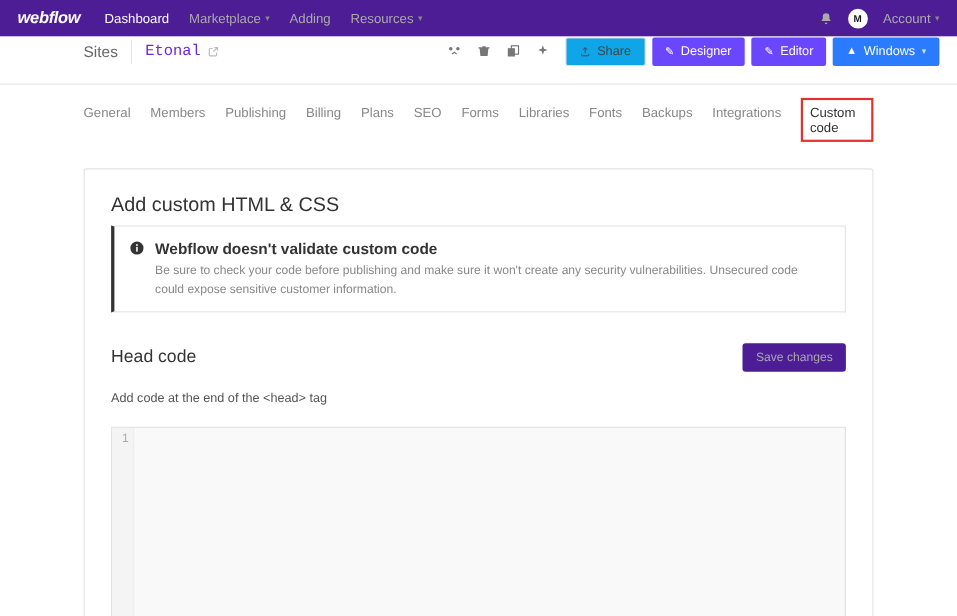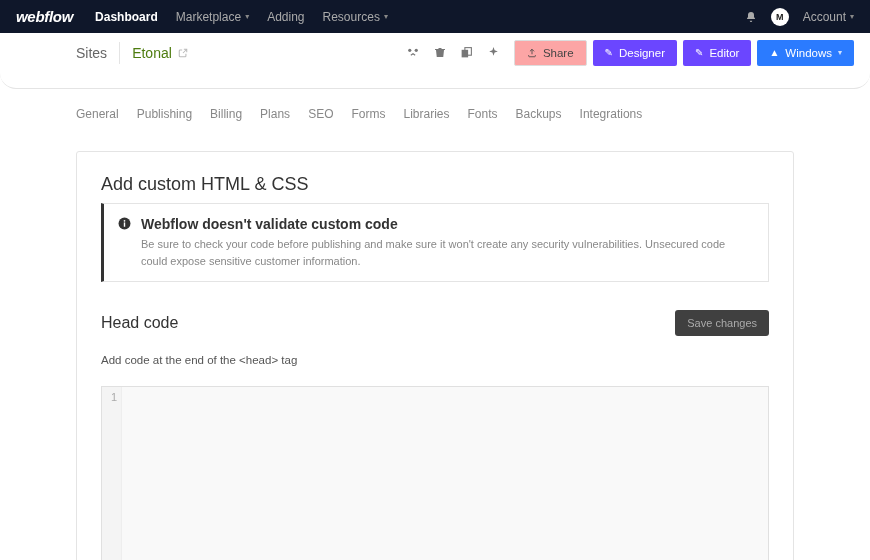--- a/index.html
+++ b/index.html
@@ -1,51 +1,51 @@
 <!DOCTYPE html>
 <html><head>
 <meta charset="utf-8">
 <style>
 * { margin: 0; padding: 0; box-sizing: border-box; font-family: -apple-system, BlinkMacSystemFont, "Segoe UI", Arial, sans-serif; }
 body { background: #fff; color: #333; font-size: 13px; }
-.topbar { background: #0f172a; height: 33px; display: flex; align-items: center; padding: 0 16px; color: #ccc; }
+.topbar { background: #4c1d95; height: 33px; display: flex; align-items: center; padding: 0 16px; color: #ccc; }
 .logo { color: #fff; font-weight: 700; font-style: italic; font-size: 15px; margin-right: 22px; letter-spacing: -0.3px; }
 .topnav { display: flex; align-items: center; gap: 18px; flex: 1; }
 .topnav-item { color: #aaa; font-size: 12px; cursor: pointer; display: flex; align-items: center; gap: 4px; }
-.topnav-item.active { color: #fff; font-weight: 700; }
+.topnav-item.active { color: #fff; font-weight: 400; }
 .top-right { display: flex; align-items: center; gap: 14px; }
 .avatar { width: 18px; height: 18px; border-radius: 50%; background: #fff; color: #1a1a1a; display: flex; align-items: center; justify-content: center; font-size: 9px; font-weight: 700; }
 .chev { font-size: 8px; color: #888; }
-.subbar { height: 56px; border-bottom: 1px solid #e4e4e4; display: flex; align-items: center; padding: 0 16px 16px 76px; border-radius: 16px; }
+.subbar { height: 44px; border-bottom: 1px solid #e4e4e4; display: flex; align-items: center; padding: 0 16px 16px 76px; }
 .bc-sites { color: #666; font-size: 14px; margin-right: 12px; }
 .bc-sep { width: 1px; height: 22px; background: #e4e4e4; margin-right: 12px; }
-.bc-site { color: #4d7c0f; font-size: 14px; margin-right: 6px; }
+.bc-site { color: #6d28d9; font-size: 14px; margin-right: 6px; font-family: Liberation Mono, monospace; }
 .ext-icon { color: #bbb; }
 .spacer { flex: 1; }
 .tool-icons { display: flex; gap: 14px; margin-right: 14px; color: #777; }
 .tool-icon { cursor: pointer; font-size: 13px; }
-.btn { height: 26px; display: inline-flex; align-items: center; gap: 6px; padding: 0 12px; font-size: 11.5px; border: 1px solid #ddd; background: #fca5a5; color: #444; cursor: pointer; border-radius: 2px; }
+.btn { height: 26px; display: inline-flex; align-items: center; gap: 6px; padding: 0 12px; font-size: 11.5px; border: 1px solid #ddd; background: #0ea5e9; color: #444; cursor: pointer; border-radius: 2px; }
 .btn.purple { background: #6b46ff; color: #fff; border: none; }
 .btn.blue { background: #2b7bff; color: #fff; border: none; }
 .btn + .btn { margin-left: 6px; }
 .btn-ic { font-size: 10px; }
 .content { padding: 12px 76px 30px; }
 .tabs { display: flex; gap: 18px; margin-bottom: 24px; font-size: 12px; color: #888; }
 .tab { cursor: pointer; padding: 6px 0; }
 .tab.highlight { border: 2px solid #d33; padding: 4px 6px; color: #333; }
 .panel { border: 1px solid #e4e4e4; border-radius: 3px; padding: 22px 24px 30px; }
 .panel h2 { font-size: 18px; font-weight: 400; color: #333; margin-bottom: 8px; }
 .panel-sub { color: #888; font-size: 12px; line-height: 1.6; max-width: 430px; margin-bottom: 18px; }
 .alert { border: 1px solid #e4e4e4; border-left: 3px solid #333; padding: 12px 14px; display: flex; gap: 10px; margin-bottom: 28px; }
 .alert-ic { font-size: 12px; color: #333; flex-shrink: 0; margin-top: 1px; }
 .alert-title { font-weight: 700; font-size: 14px; color: #333; margin-bottom: 4px; }
 .alert-body { font-size: 11px; color: #888; line-height: 1.5; }
 .section-head { display: flex; align-items: center; margin-bottom: 18px; }
 .section-head h3 { font-size: 16px; font-weight: 400; color: #333; }
-.save-btn { margin-left: auto; background: #404040; color: #aaa; border: none; font-size: 11px; padding: 7px 12px; border-radius: 3px; cursor: pointer; }
+.save-btn { margin-left: auto; background: #4c1d95; color: #aaa; border: none; font-size: 11px; padding: 7px 12px; border-radius: 3px; cursor: pointer; }
 .hint { font-size: 11.5px; color: #555; margin-bottom: 20px; }
 .code-editor { border: 1px solid #e0e0e0; background: #f9f9f9; height: 195px; display: flex; font-family: monospace; font-size: 11px; }
 .gutter { width: 20px; background: #f4f4f4; text-align: right; padding: 4px 4px 0 0; color: #aaa; border-right: 1px solid #eee; }
 .code-area { flex: 1; padding: 4px 6px; }
 svg { display: block; }
 </style>
 </head>
 <body>
 
 <div class="topbar">
@@ -130,29 +130,31 @@
   <button class="btn blue">
       <span class="btn-ic">▲</span>
       <span>Windows</span>
       <span class="chev" style="color:#cde0ff;">▾</span>
     </button>
 </div>
 
 <div class="content">
   <div class="tabs">
     <div class="tab">General</div>
+    <div class="tab">Members</div>
     <div class="tab">Publishing</div>
     <div class="tab">Billing</div>
     <div class="tab">Plans</div>
     <div class="tab">SEO</div>
     <div class="tab">Forms</div>
     <div class="tab">Libraries</div>
     <div class="tab">Fonts</div>
     <div class="tab">Backups</div>
     <div class="tab">Integrations</div>
+    <div class="tab highlight">Custom code</div>
   </div>
 
   <div class="panel">
     <h2>Add custom HTML &amp; CSS</h2>
 
     <div class="alert">
       <span class="alert-ic">
         <svg width="13" height="13" viewBox="0 0 24 24" fill="currentColor">
             <circle cx="12" cy="12" r="11"></circle>
             <rect x="10.7" y="10" width="2.6" height="8" fill="#fff"></rect>

